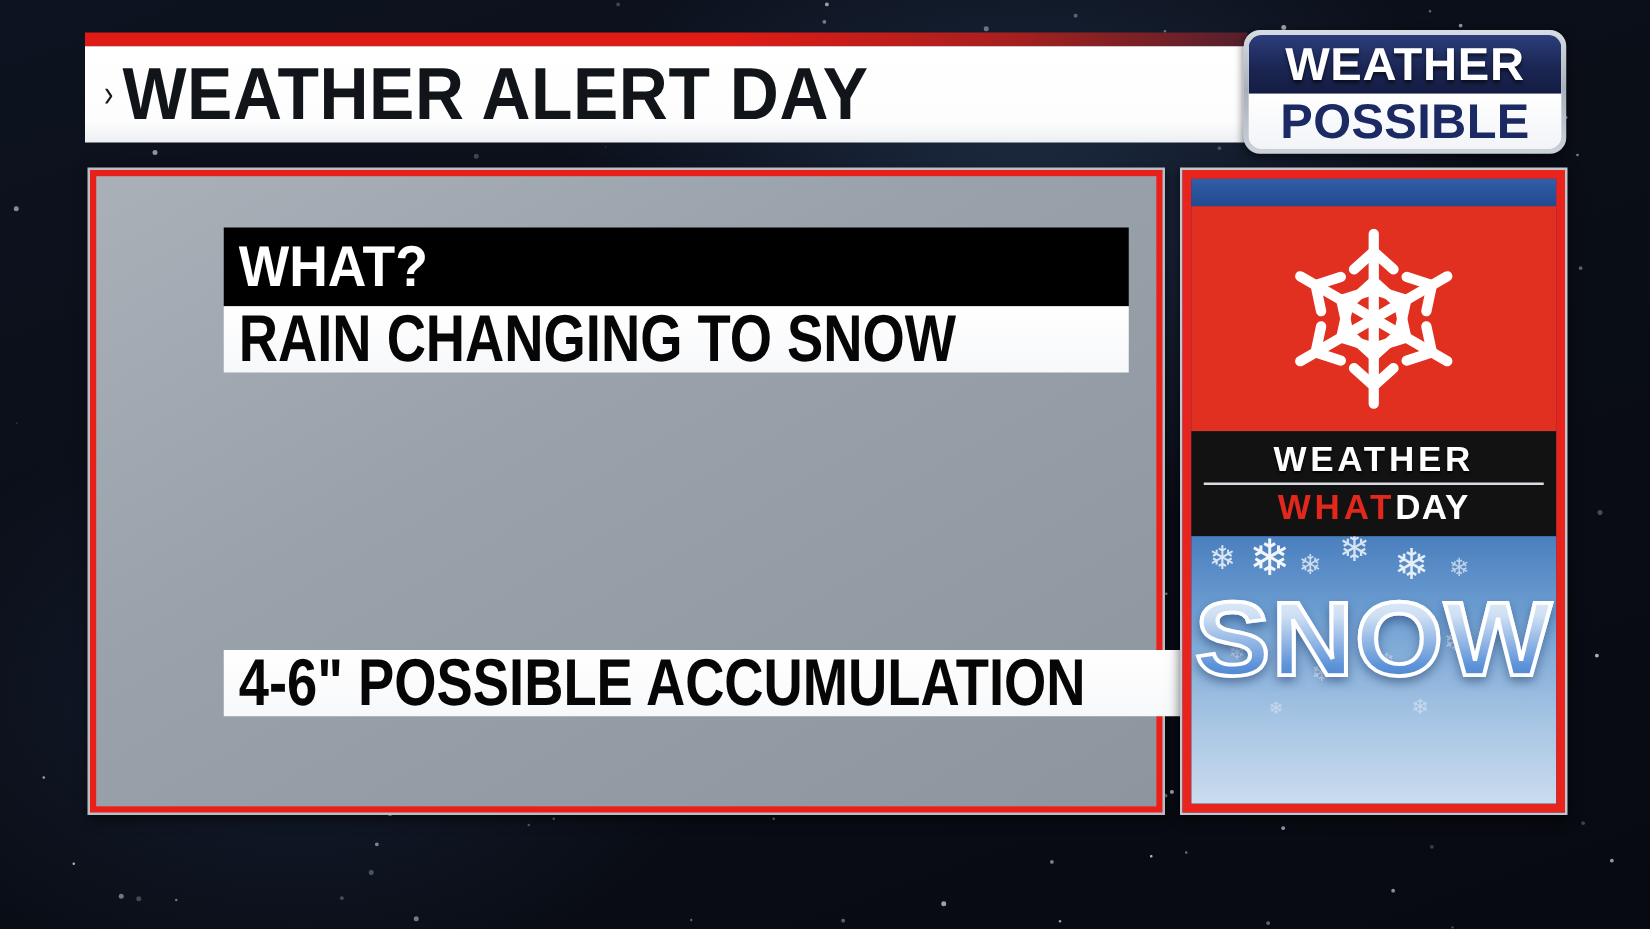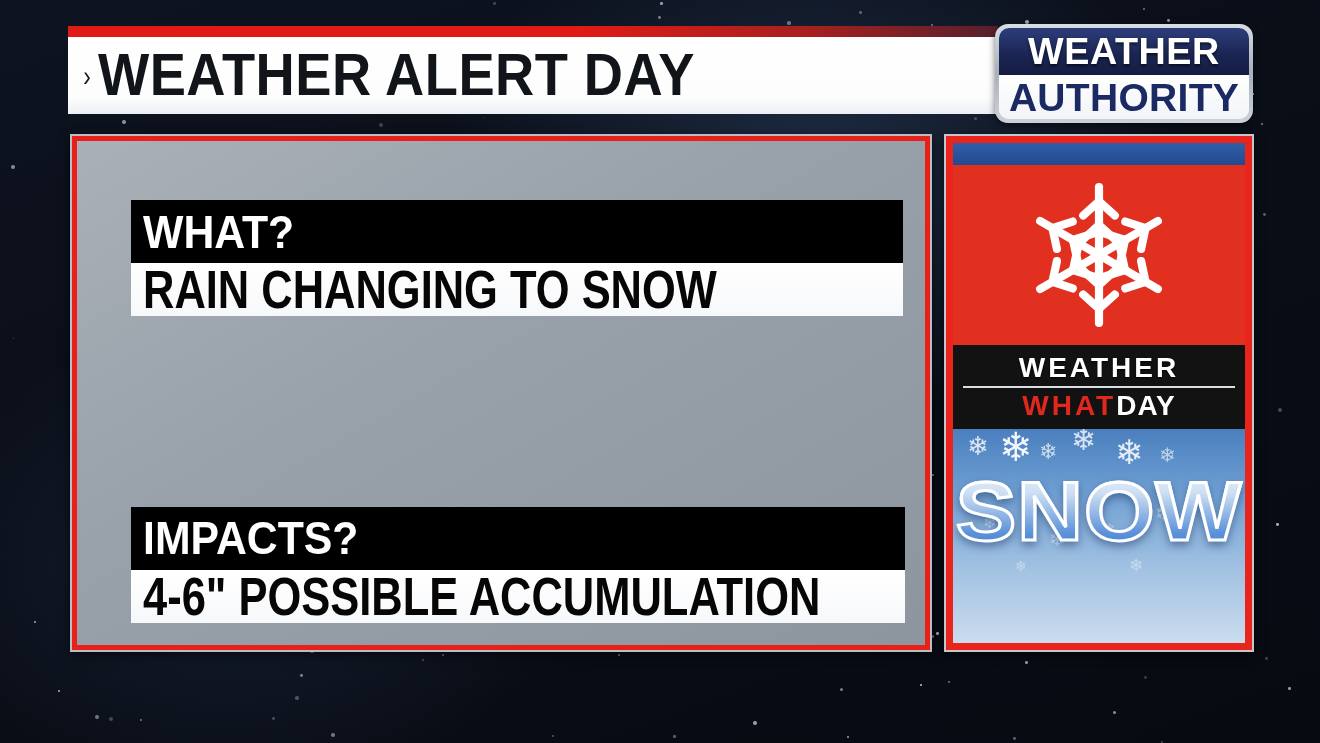--- a/index.html
+++ b/index.html
@@ -50,21 +50,21 @@
 
   
   #panel{position:absolute;left:70px;top:134px;width:862px;height:518px;
       background:#b9bec6;padding:2px;box-sizing:border-box;
       box-shadow:0 3px 9px rgba(0,0,0,.6);}
   #panel-red{width:100%;height:100%;border:5px solid #e8201a;box-sizing:border-box;
       background:linear-gradient(150deg,#a9b0b8 0%,#99a1aa 40%,#8d959f 100%);
       position:relative;padding:22px 22px 22px 26px;}
   #rows{position:relative;height:100%;display:flex;flex-direction:column;
       justify-content:space-between;}
-  .row{display:flex;align-items:flex-end;height:158px;}
+  .row{display:flex;align-items:center;height:158px;gap:48px;}
   .accent{width:16px;flex:0 0 16px;background:linear-gradient(180deg,#2f6fb5,#1f5fa6 55%,#2a6ab0);
       margin-right:12px;}
   .rowbody{flex:1 1 auto;display:flex;flex-direction:column;max-width:774px;}
   .rhead{height:63px;background:#000;display:flex;align-items:center;padding-left:12px;}
   .rhead span{color:#fff;font-size:46px;font-weight:bold;line-height:1;
       transform:scaleX(.93);transform-origin:left center;white-space:nowrap;}
   .rbody{flex:1 1 auto;background:linear-gradient(180deg,#ffffff,#f7f8fa);
       display:flex;align-items:center;padding-left:12px;}
   .rbody span{color:#060606;font-size:53px;font-weight:bold;line-height:1;
       transform:scaleX(.82);transform-origin:left center;white-space:nowrap;}
@@ -323,21 +323,21 @@
     <span id="title-text">WEATHER ALERT DAY</span>
   </div>
 </div>
 
 <div id="logo">
   <div id="logo-inner">
     <div id="logo-top">
       <span>WEATHER</span>
     </div>
     <div id="logo-bot">
-      <span>AUTHORITY</span>
+      <span>POSSIBLE</span>
     </div>
   </div>
 </div>
 
 <div id="panel">
   <div id="panel-red">
     <div id="rows">
 
       <div class="row">
         <div class="accent"></div>
@@ -353,23 +353,20 @@
 
       <div class="row">
         <div class="accent"></div>
         <div class="rowbody">
         </div>
       </div>
 
       <div class="row">
         <div class="accent"></div>
         <div class="rowbody">
-          <div class="rhead">
-            <span>IMPACTS?</span>
-          </div>
           <div class="rbody">
             <span>4-6" POSSIBLE ACCUMULATION</span>
           </div>
         </div>
       </div>
 
     </div>
   </div>
 </div>
 

